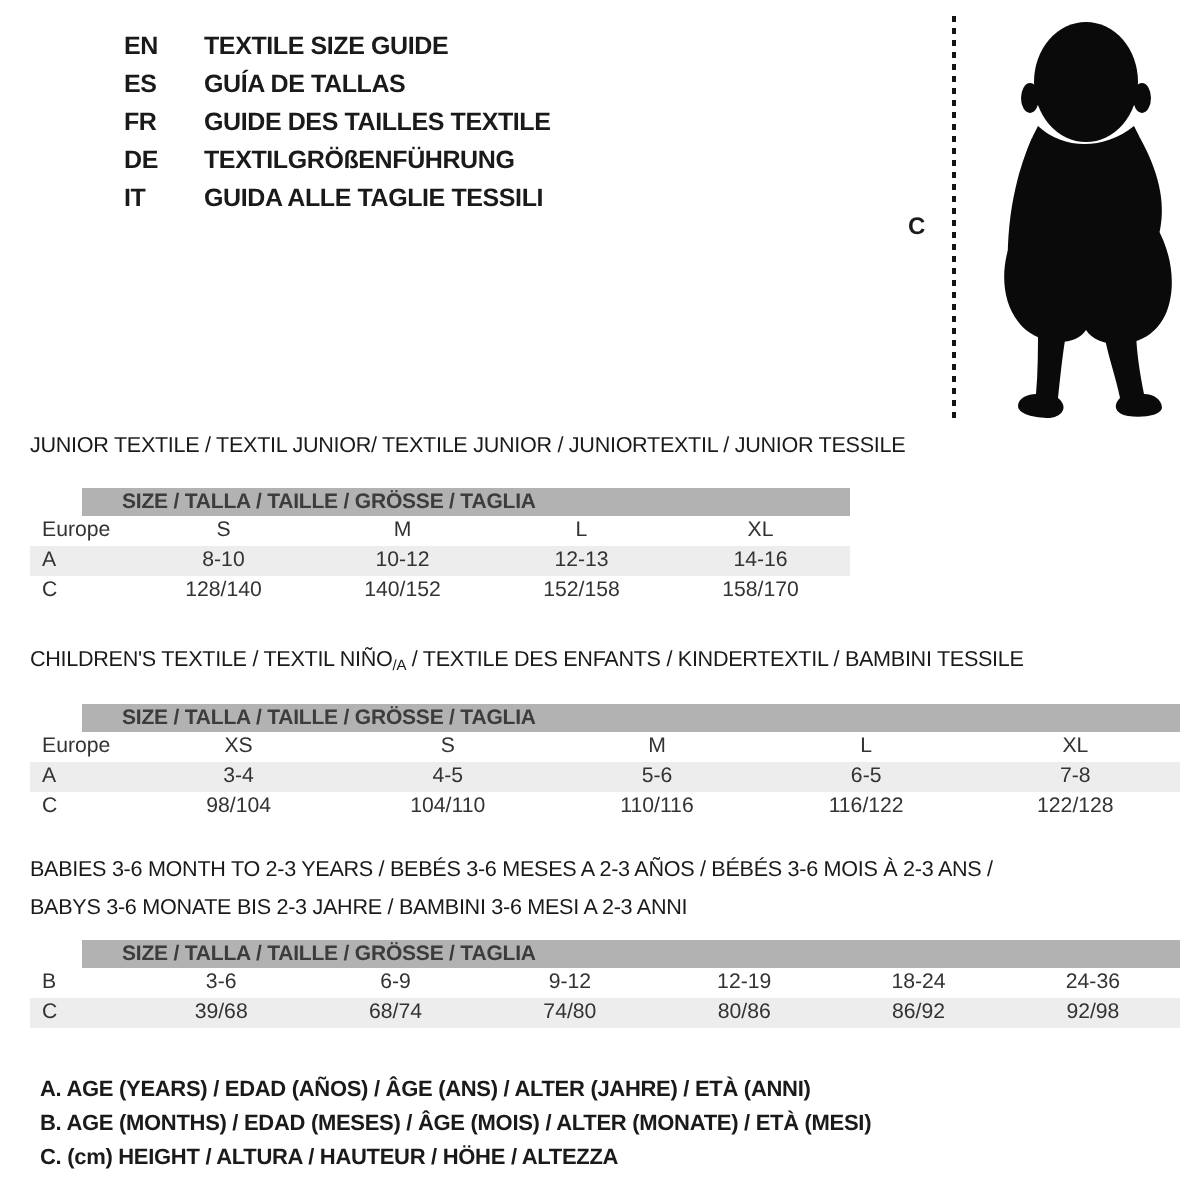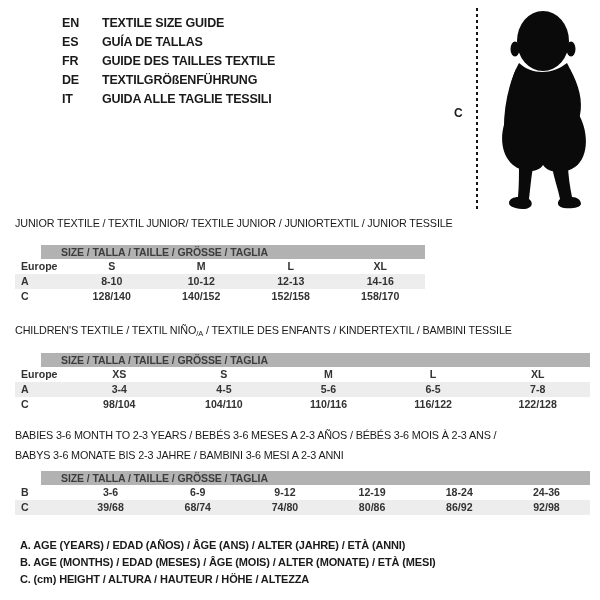--- a/index.html
+++ b/index.html
@@ -27,21 +27,21 @@
   .sec3{top:427px;width:575px;}
   .sec-title{font-size:10.8px;font-weight:400;line-height:16px;letter-spacing:-0.15px;white-space:nowrap;}
   .sub{font-size:7.5px;vertical-align:-2px;}
   .sec1 .tbl{margin-top:10px;}
   .sec2 .tbl{margin-top:11px;}
   .sec3 .tbl{margin-top:8px;}
   .tbl-header{
     height:14px;line-height:14px;background:var(--header-bg,#b2b2b2);
     font-size:10.5px;font-weight:700;color:#3c3c3c;padding-left:20px;letter-spacing:-0.1px;margin-left:26px;
   }
-  .tbl-row{display:flex;height:15px;line-height:15px;font-size:10.6px;font-weight:700;color:#333;}
+  .tbl-row{display:flex;height:15px;line-height:15px;font-size:10.6px;font-weight:400;color:#333;}
   .tbl-row.shaded{background:var(--row-bg,#ededed);}
   .cell-label{width:52px;padding-left:6px;box-sizing:border-box;}
   .cell-value{flex:1;text-align:center;}
   
   .notes{position:absolute;left:20px;top:537px;}
   .note{font-size:11px;font-weight:700;line-height:17px;letter-spacing:-0.15px;white-space:nowrap;}
 </style>
 </head>
 <body>
 

